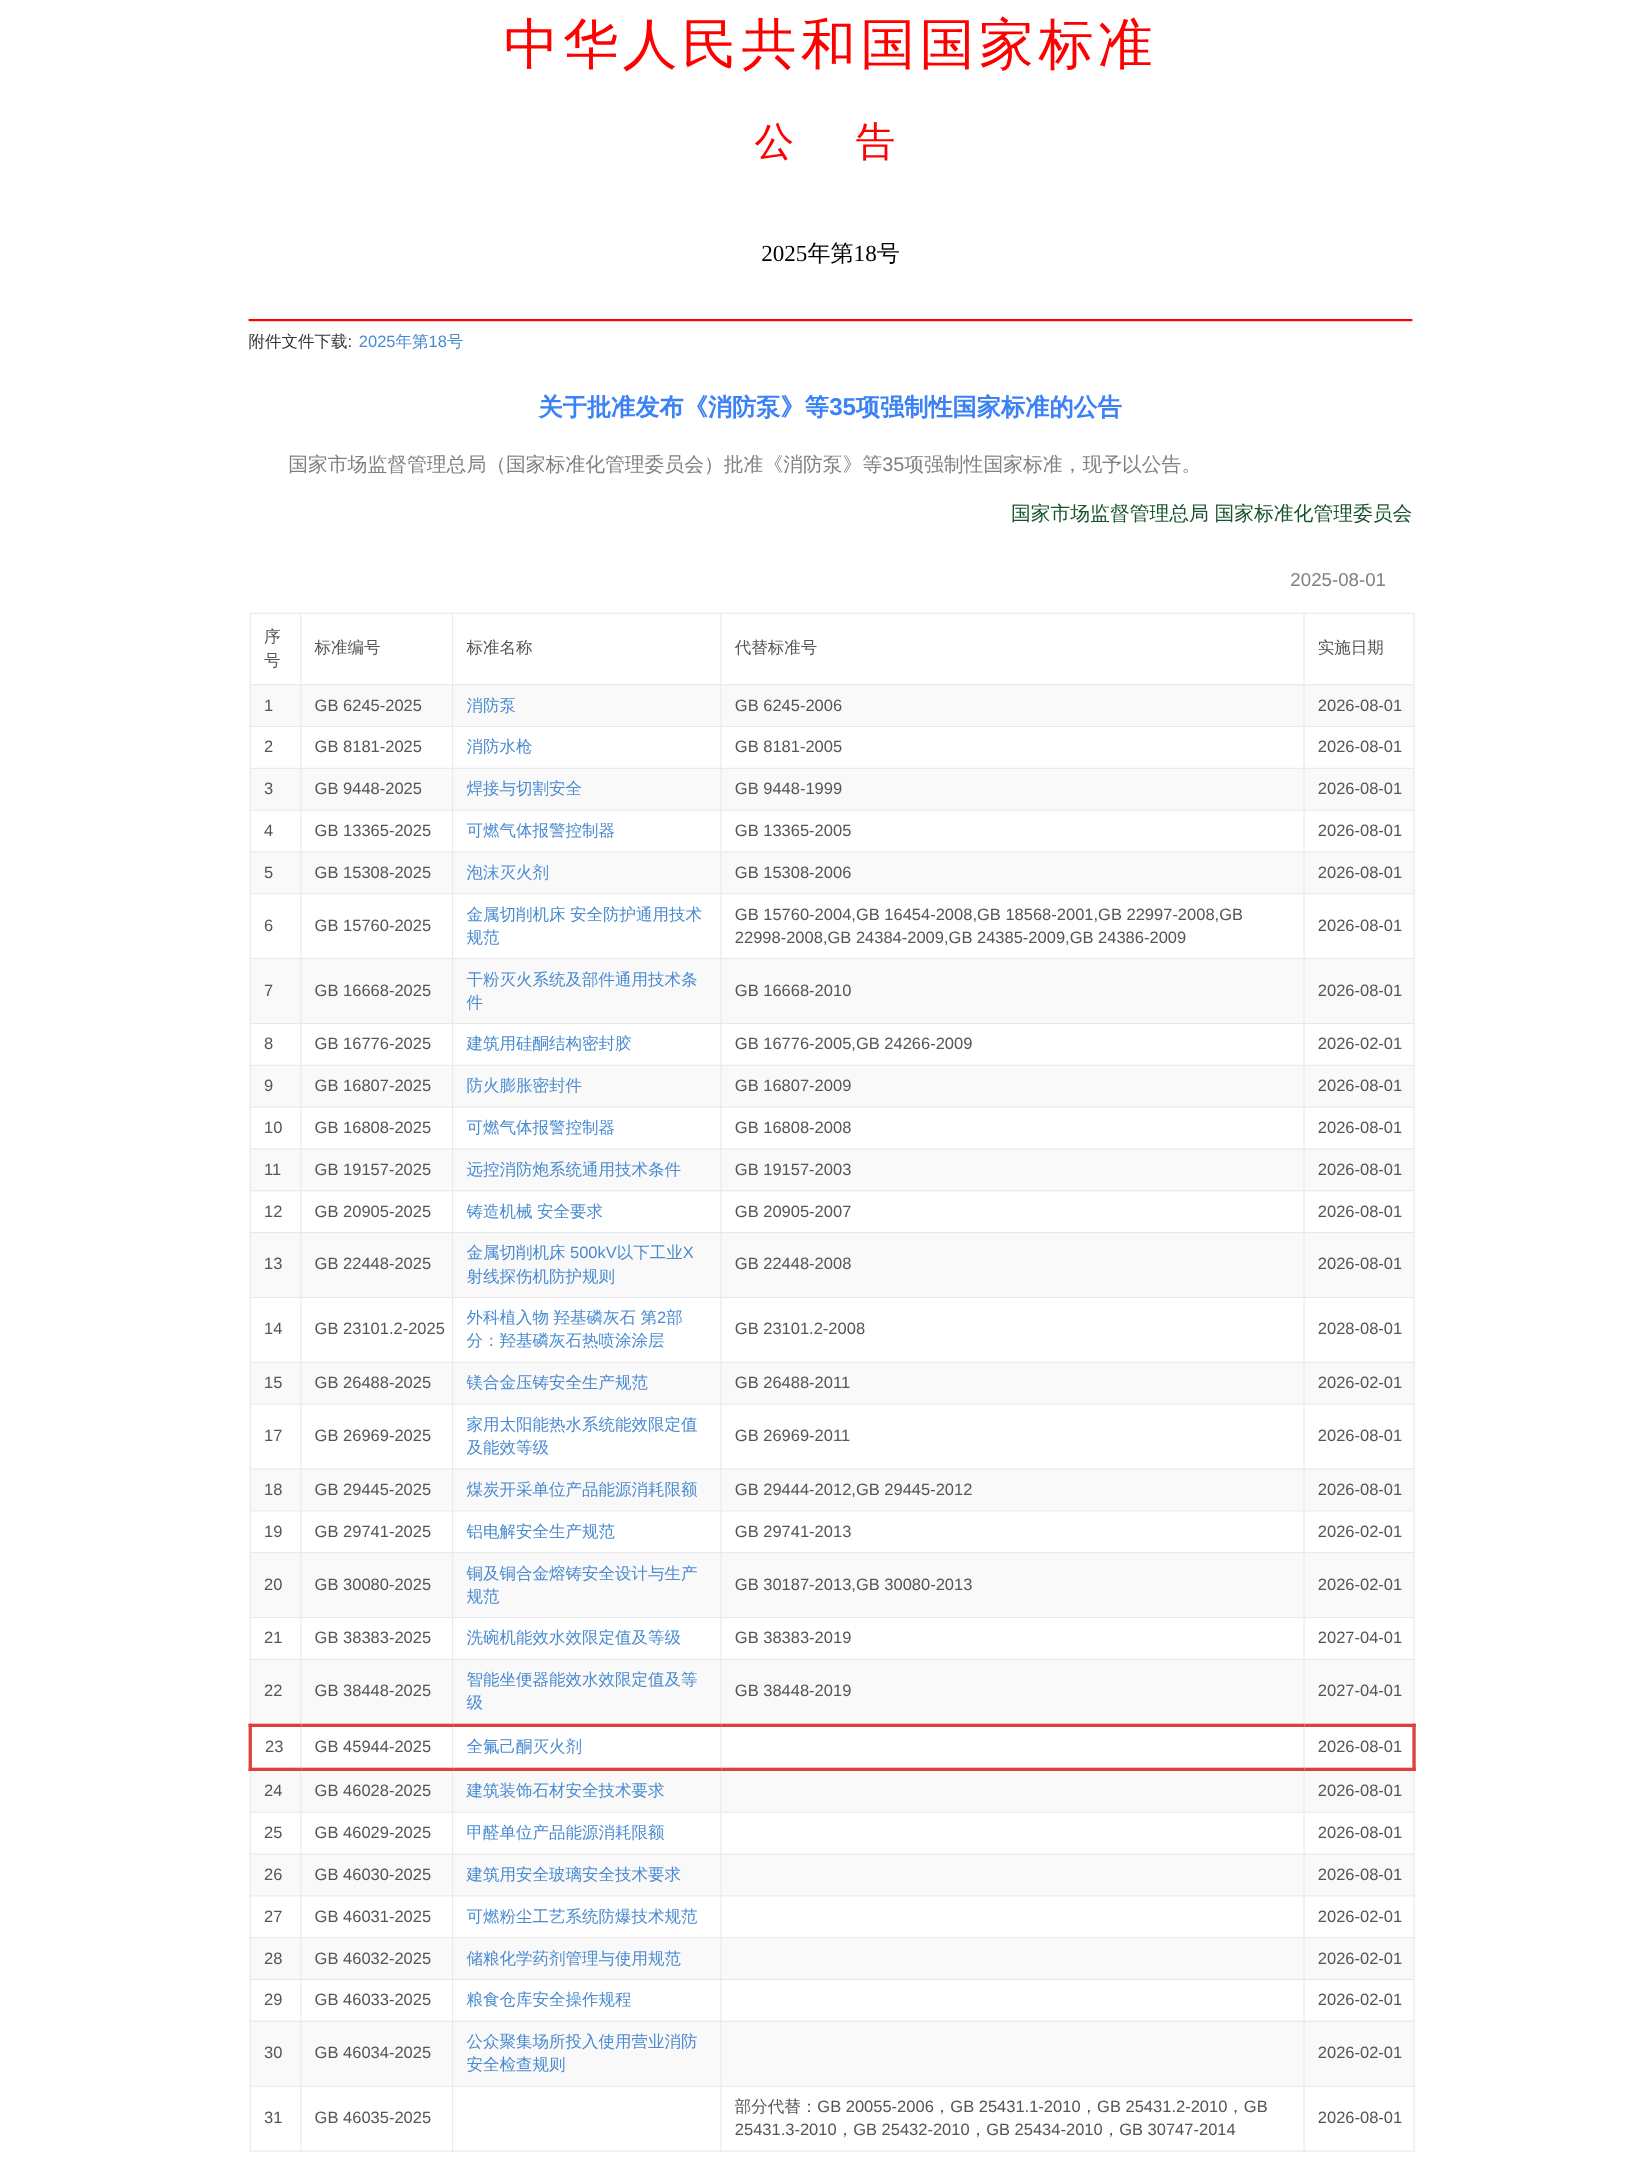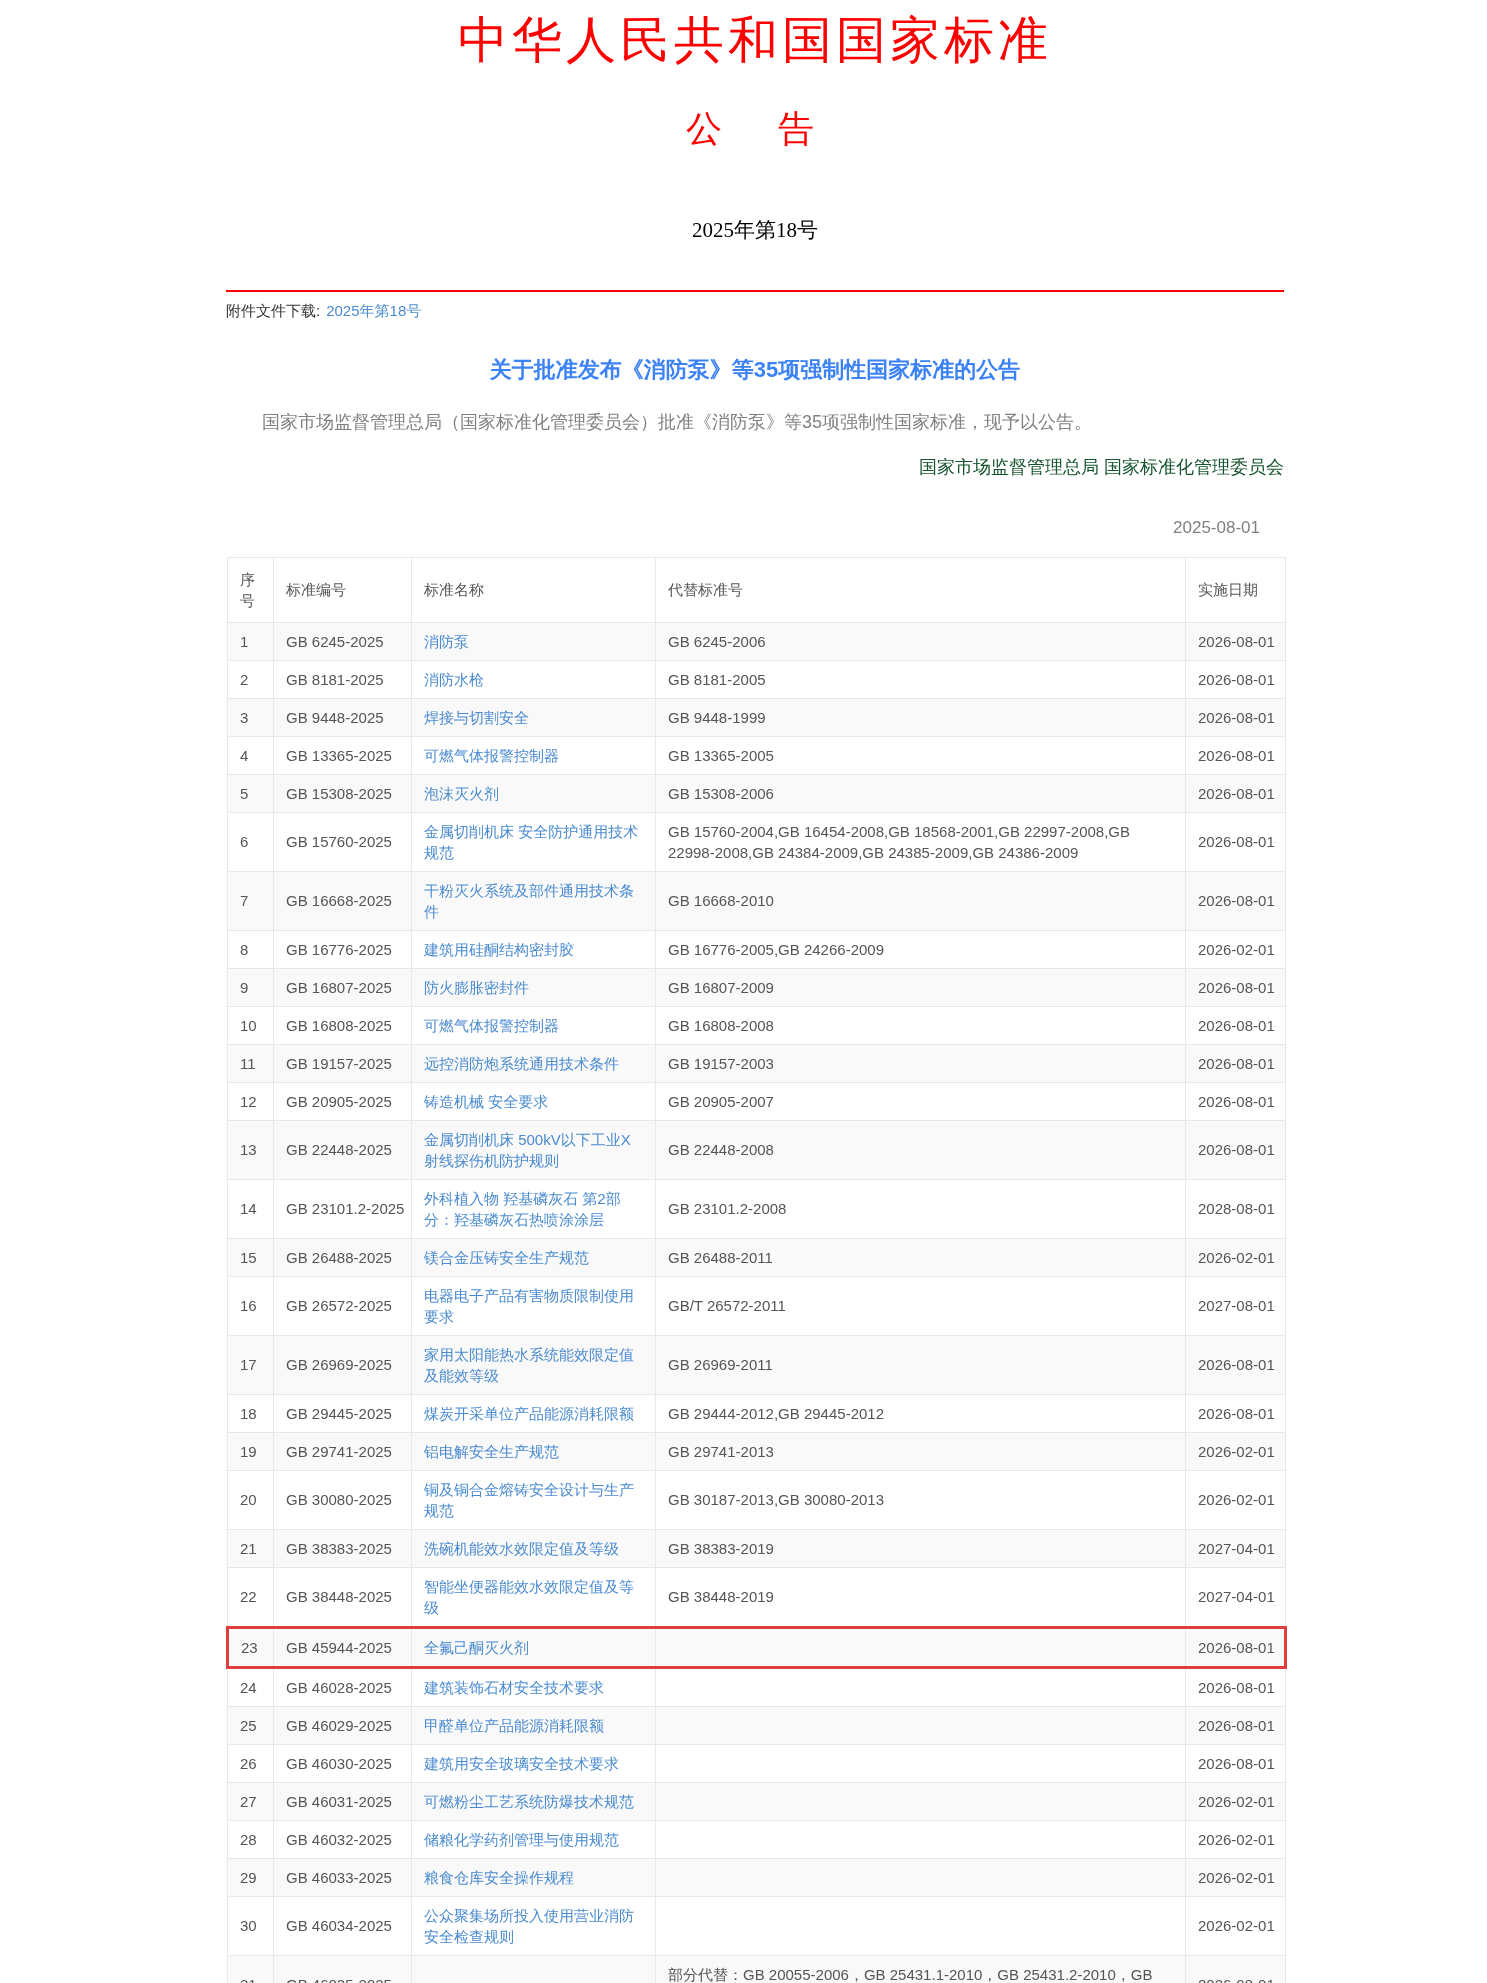--- a/index.html
+++ b/index.html
@@ -272,27 +272,20 @@
     <td class="nowrap">2028-08-01</td>
   </tr>
           <tr>
     <td>15</td>
     <td class="nowrap">GB 26488-2025</td>
     <td><a href="#">镁合金压铸安全生产规范</a></td>
     <td>GB 26488-2011</td>
     <td class="nowrap">2026-02-01</td>
   </tr>
           <tr>
-    <td>16</td>
-    <td class="nowrap">GB 26572-2025</td>
-    <td><a href="#">电器电子产品有害物质限制使用要求</a></td>
-    <td>GB/T 26572-2011</td>
-    <td class="nowrap">2027-08-01</td>
-  </tr>
-          <tr>
     <td>17</td>
     <td class="nowrap">GB 26969-2025</td>
     <td><a href="#">家用太阳能热水系统能效限定值及能效等级</a></td>
     <td>GB 26969-2011</td>
     <td class="nowrap">2026-08-01</td>
   </tr>
           <tr>
     <td>18</td>
     <td class="nowrap">GB 29445-2025</td>
     <td><a href="#">煤炭开采单位产品能源消耗限额</a></td>

